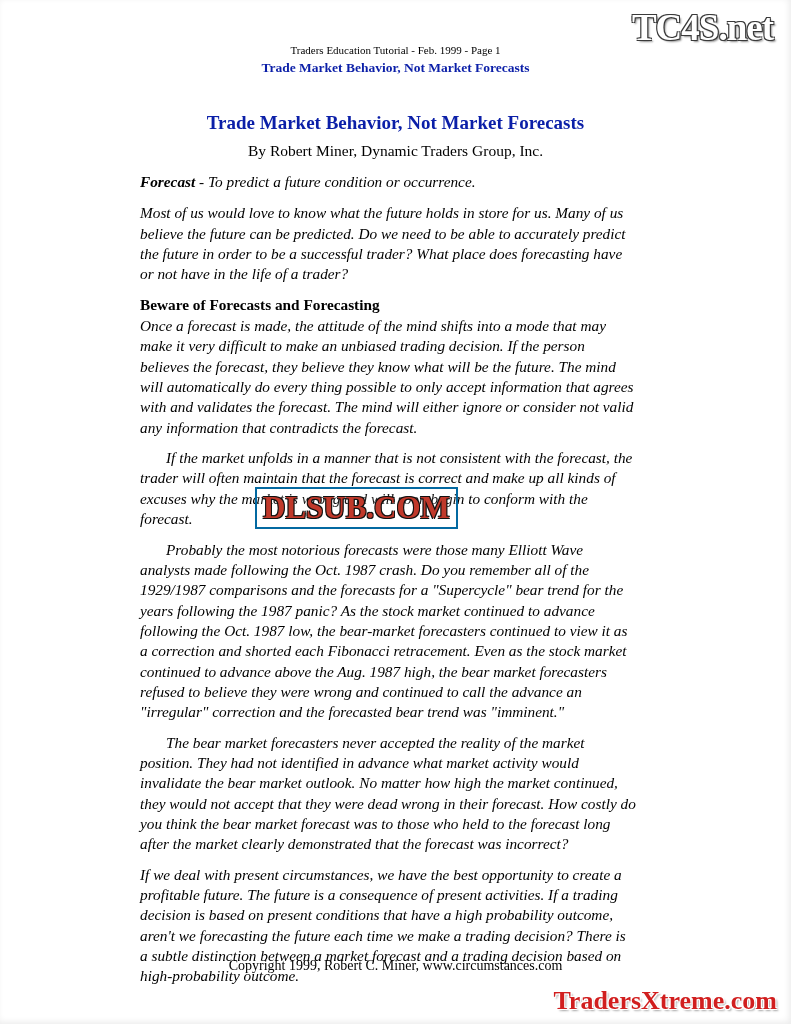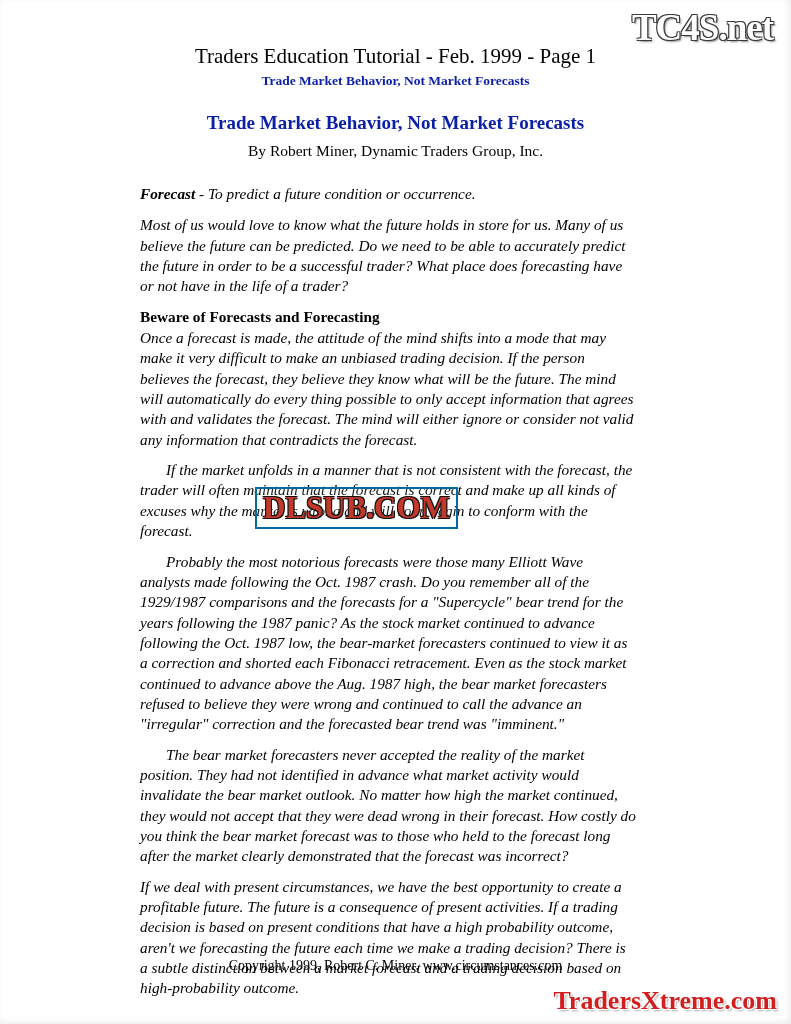--- a/index.html
+++ b/index.html
@@ -43,21 +43,21 @@
   }
   
   .running-header {
     position: absolute;
     left: 0;
     top: 44px;
     width: 791px;
     text-align: center;
   }
   .running-header .line1 {
-    font-size: 21px;
+    font-size: 11px;
     color: #000000;
   }
   .running-header .line2 {
     font-size: 13.5px;
     font-weight: bold;
     color: #0b1fa8;
     margin-top: 4px;
   }
   
   .title-block {
@@ -81,21 +81,21 @@
   .body-col {
     position: absolute;
     left: 140px;
     top: 172px;
     width: 512px;
     font-size: 15.3px;
     line-height: 1.33;
     text-align: left;
   }
   .definition {
-    margin: 12px 0 11px 0;
+    margin: 0 0 11px 0;
     font-style: italic;
   }
   .definition b {
     font-style: italic;
     font-weight: bold;
   }
   p.para {
     margin: 0 15px 10px 0;
     font-style: italic;
   }

